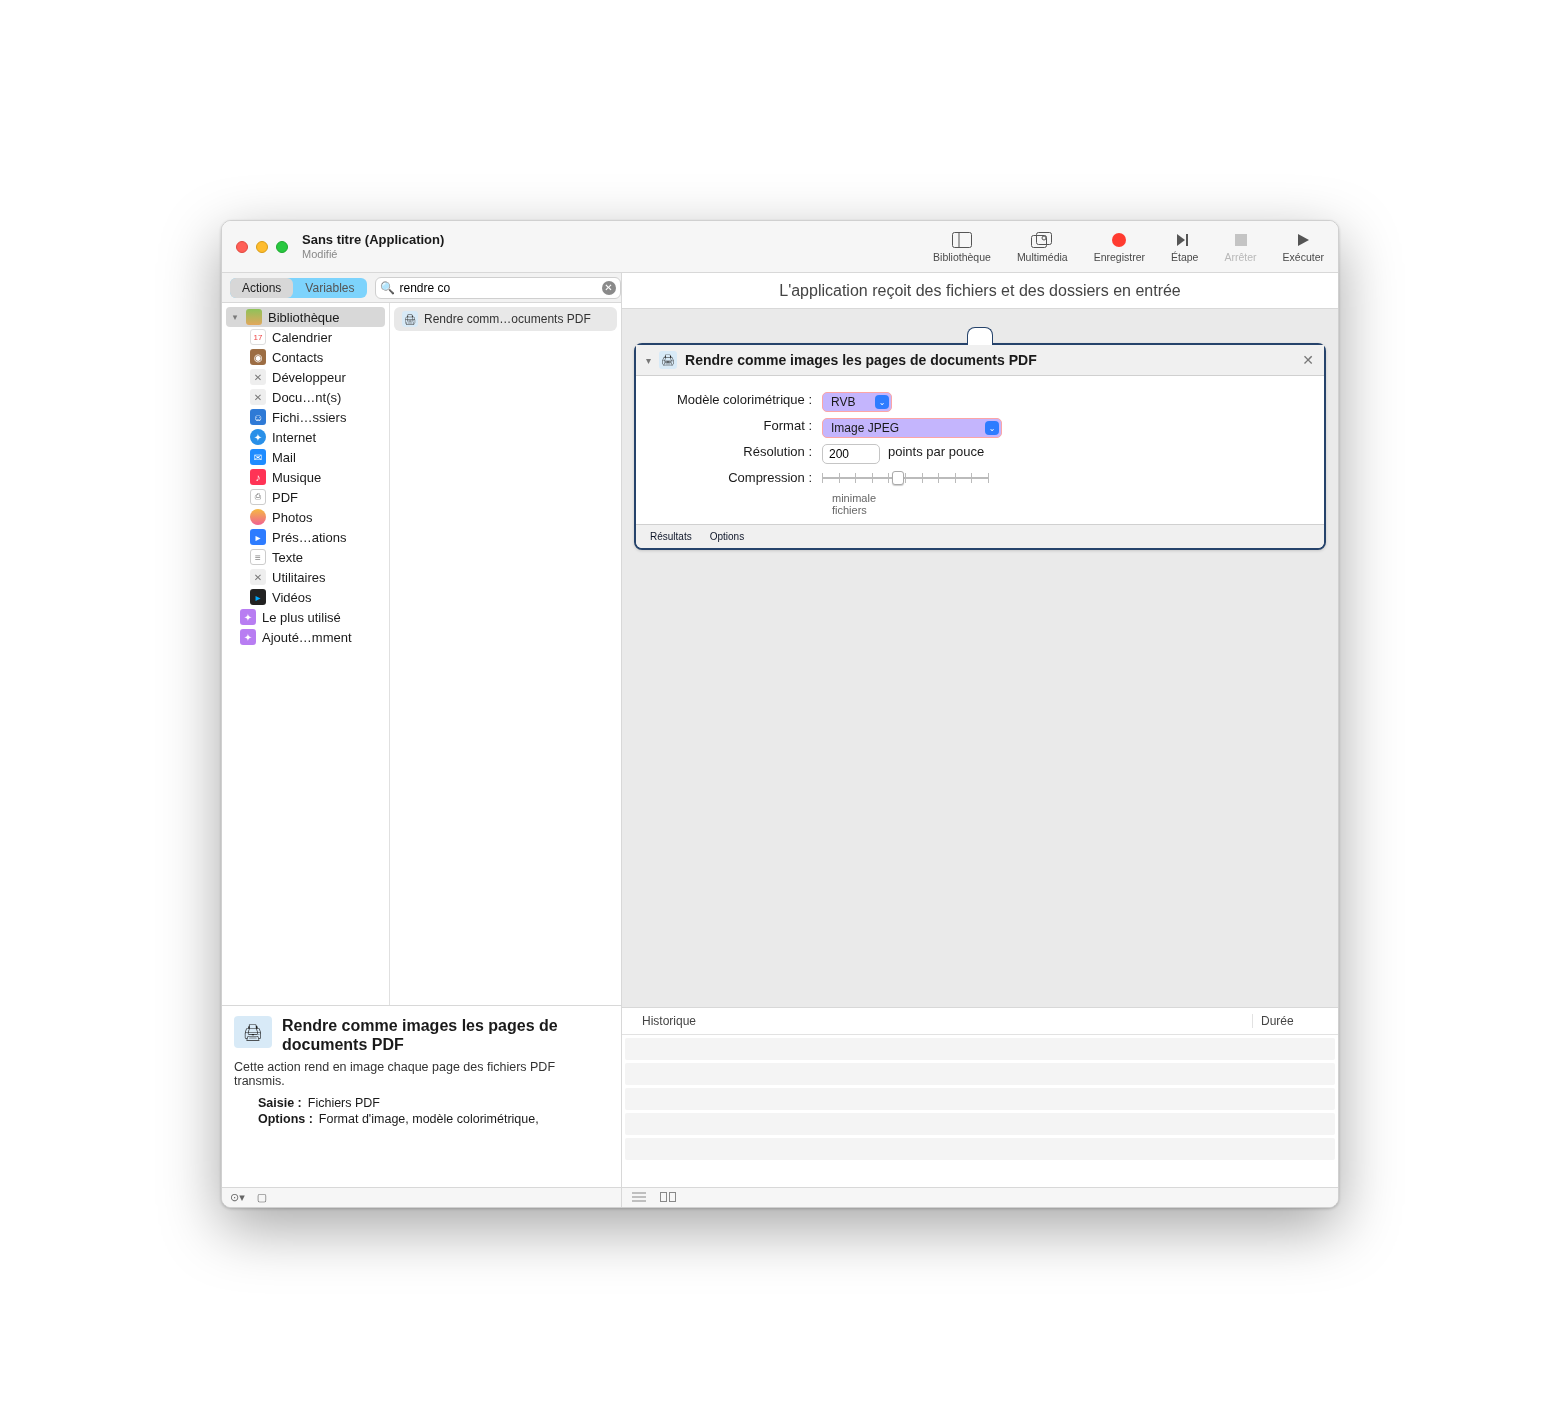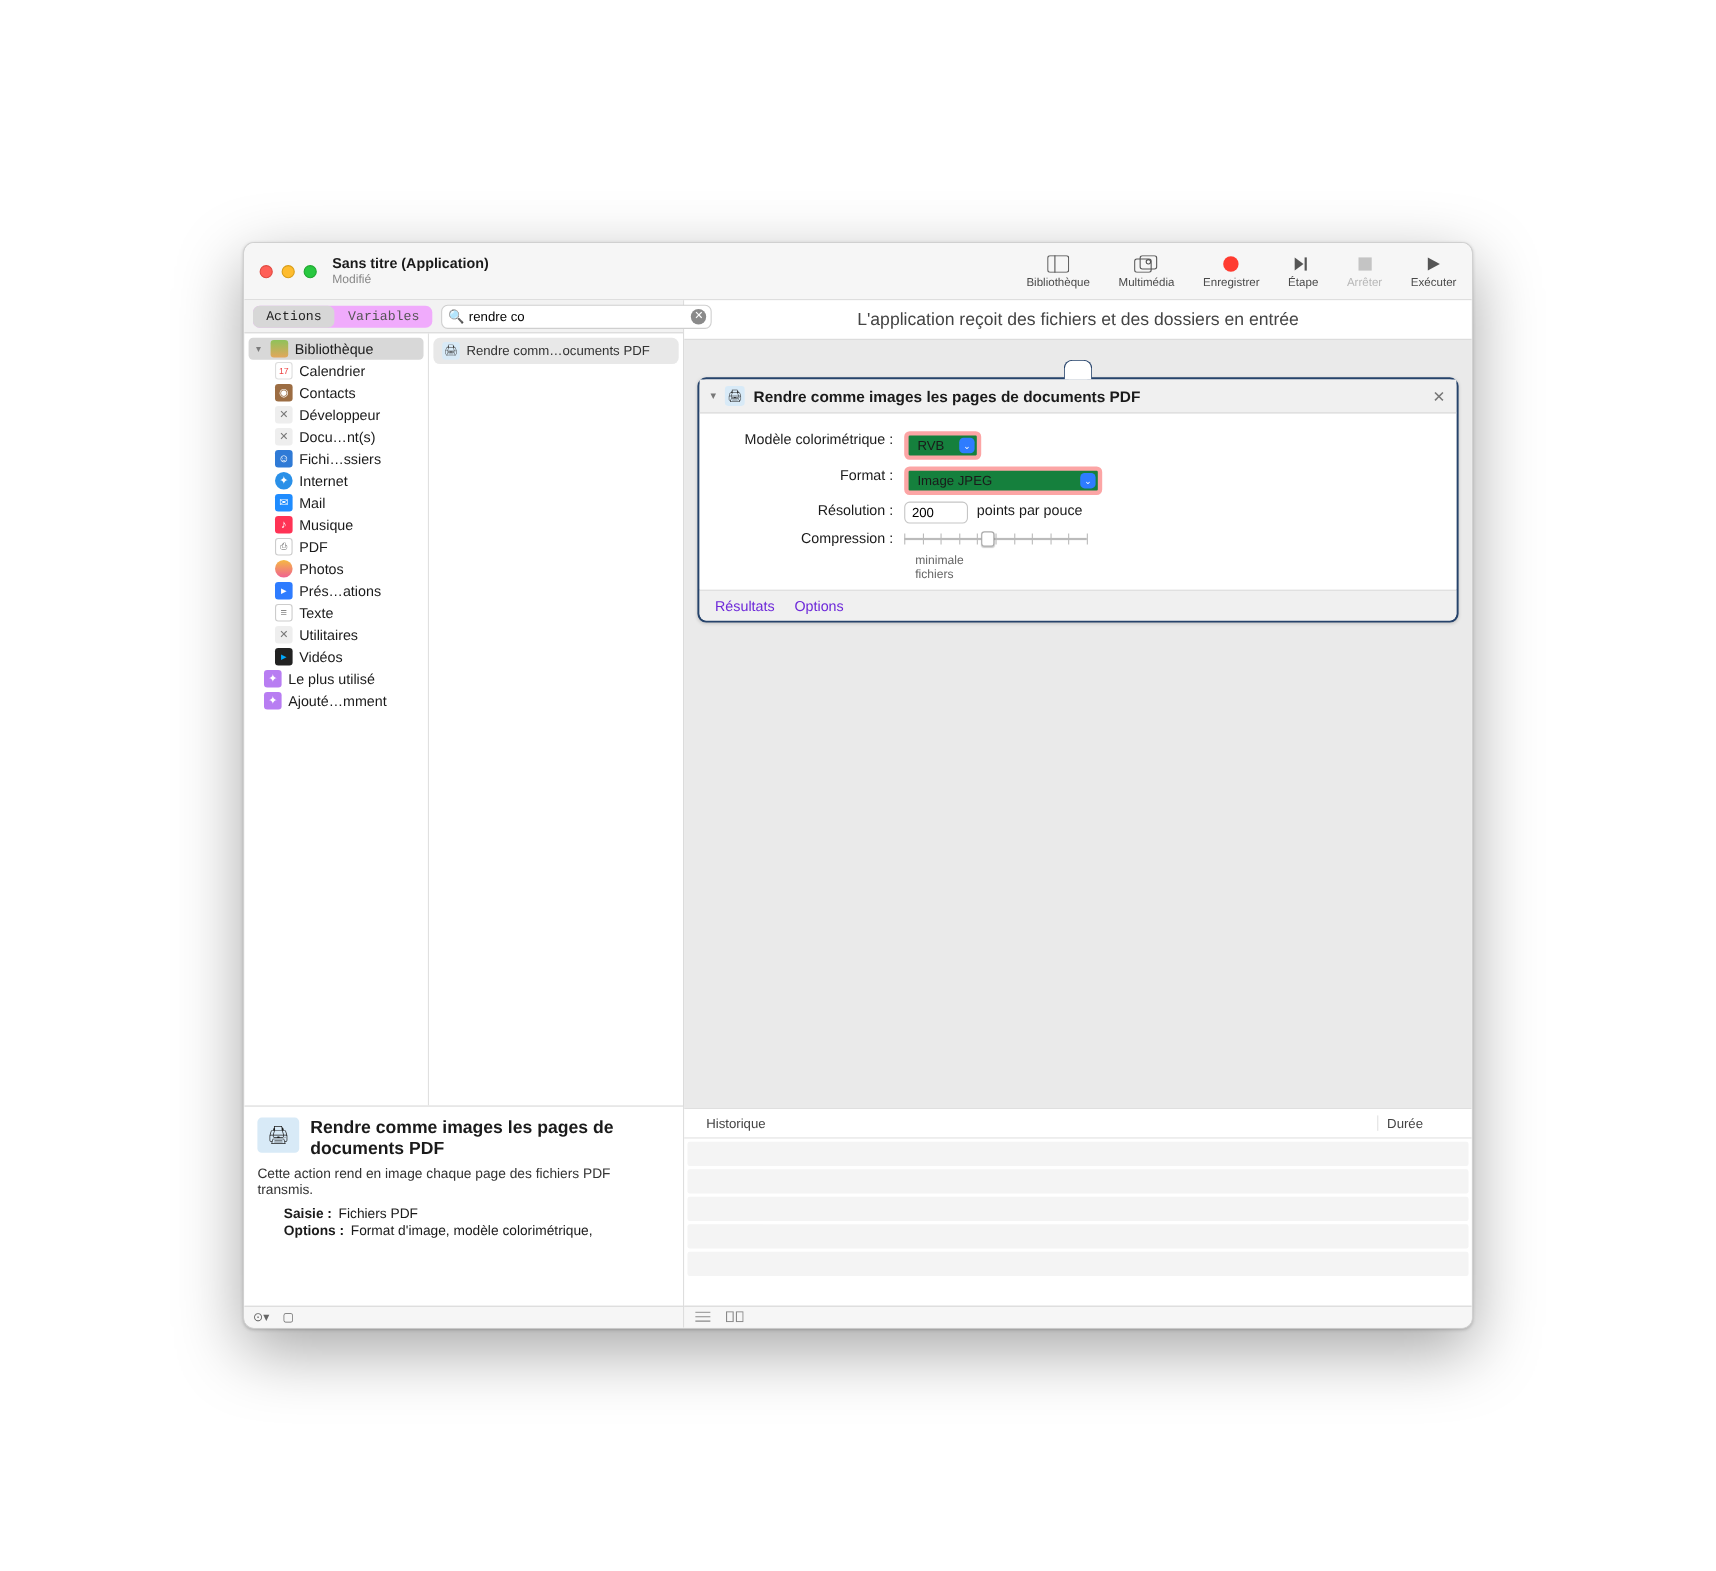--- a/index.html
+++ b/index.html
@@ -72,24 +72,23 @@
     height:30px;
     background:#f2f2f2;
     border-bottom:1px solid #d8d8d8;
     display:flex;
     align-items:center;
     padding:0 8px;
     gap:8px;
   }
   .seg {
     display:flex;
-    background:#f0abfc;
+    background:#7dd3fc;
     border-radius:6px;
     font-size:12px;
-    font-family:Liberation Mono, monospace;
   }
   .seg .segbtn {
     padding:3px 12px;
     color:#555;
     cursor:default;
   }
   .seg .segbtn.active {
     background:#d7d7d7;
     border-radius:6px;
     color:#222;
@@ -260,22 +259,22 @@
     border-bottom:1px solid #d0d0d0;
   }
   .card-head .chev { font-size:10px;color:#777; }
   .card-head .ci { width:18px;height:18px;background:#d8eaf7;border-radius:3px;display:flex;align-items:center;justify-content:center;font-size:11px;}
   .card-title { font-weight:700; font-size:14px; flex:1;}
   .card-close { color:#777; font-size:14px; cursor:default;}
   .card-body { padding:10px 16px 2px 16px; background:#fff;}
   .formrow { display:flex; margin:6px 0;}
   .formlabel { width:170px; text-align:right; padding-right:10px; font-size:13px;}
   .sel {
-    border:4px solid #fca5a5; border-radius:5px;
-    background:#15803d;
+    border:1px solid #fca5a5; border-radius:5px;
+    background:#c4b5fd;
     padding:2px 20px 2px 8px;
     font-size:12px;
     position:relative;
     min-width:70px;
   }
   .sel .dd {
     position:absolute; right:2px; top:2px; bottom:2px;
     width:14px; background:#2e7cff; border-radius:4px;
     color:#fff; font-size:8px;
     display:flex; align-items:center; justify-content:center;
@@ -293,21 +292,21 @@
   .slider .tick{position:absolute;top:3px;width:1px;height:10px;background:#bbb;}
   .slider .thumb{position:absolute;top:1px;width:12px;height:14px;background:#fff;border:1px solid #aaa;border-radius:3px;box-shadow:0 1px 1px rgba(0,0,0,0.2);}
   .sublabels{display:flex;justify-content:space-between;margin:2px 0 6px 180px;width:190px;font-size:11px;color:#666;flex-direction:column;}
   .card-foot{
     border-top:1px solid #d0d0d0;
     padding:6px 14px;
     display:flex; gap:18px;
     background:#f0f0f0;
     border-radius:0 0 6px 6px;
   }
-  .card-foot .link{color:#6d28d9;font-size:13px;cursor:default;}
+  .card-foot .link{color:#0f172a;font-size:10px;cursor:default;}
 
   .log-pane{
     height:180px;
     background:#fff;
     border-top:1px solid #d8d8d8;
     display:flex; flex-direction:column;
   }
   .log-head{
     display:flex;
     border-bottom:1px solid #e2e2e2;

